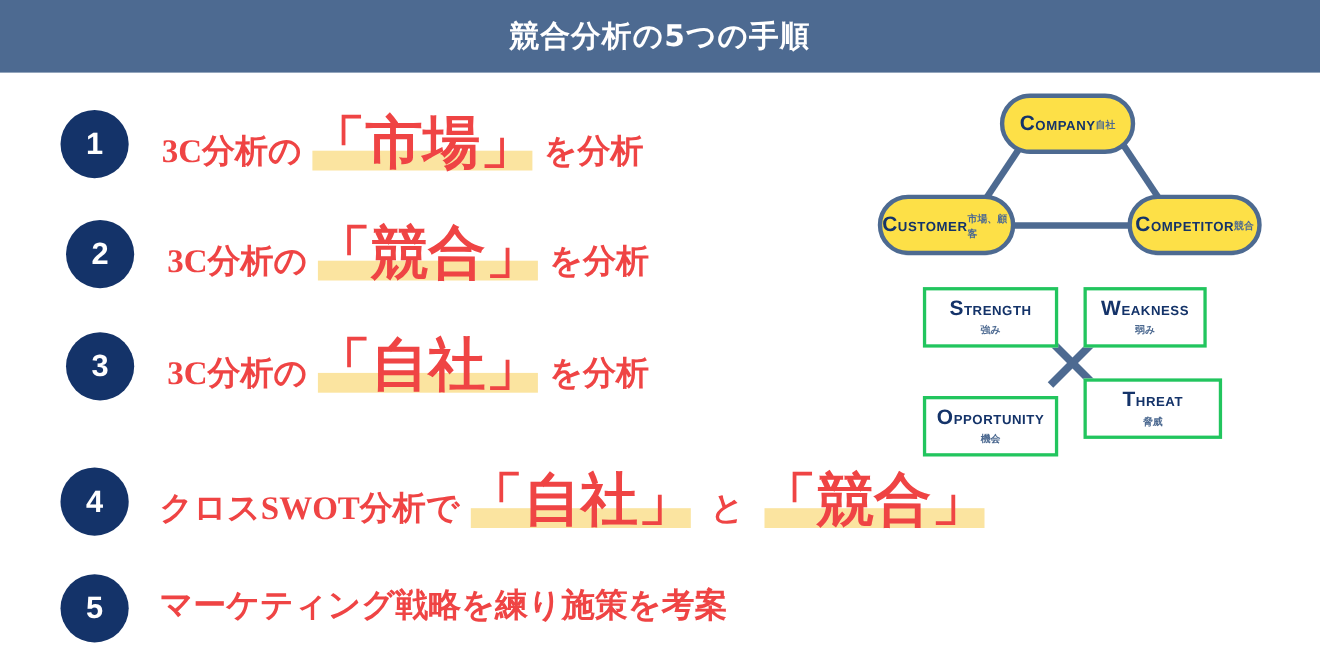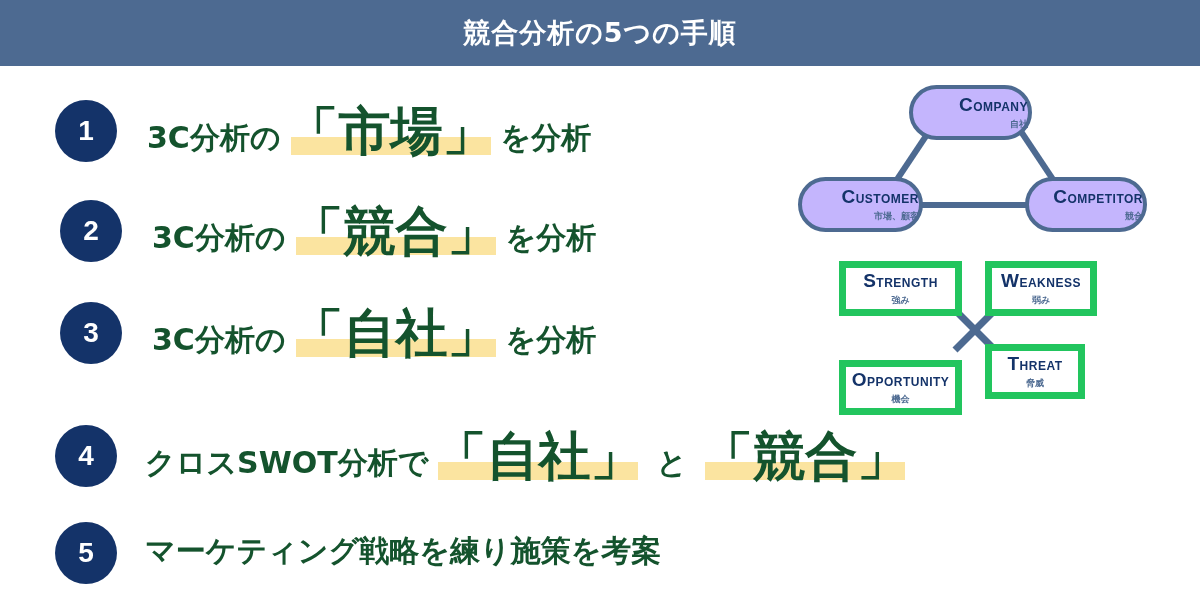--- a/index.html
+++ b/index.html
@@ -21,44 +21,44 @@
     position: absolute; display: flex; align-items: center;
   }
   .num {
     width: 62px; height: 62px; border-radius: 50%;
     background: #143369; color: #fff;
     display: flex; align-items: center; justify-content: center;
     font-weight: bold; font-size: 28px;
     font-family: "Liberation Sans", sans-serif;
   }
   .text {
-    font-weight: bold; font-size: 30px; color: #14532d; white-space: nowrap;
-    display: flex; align-items: flex-end;
+    font-weight: bold; font-size: 30px; color: #ef4444; white-space: nowrap;
+    display: flex; align-items: flex-end; font-family: Liberation Serif, serif;
   }
   .hl {
     position: relative; display: inline-block;
     font-size: 52px; line-height: 1; padding: 0 2px;
     margin: 0 4px;
   }
   .hl::before {
     content: ""; position: absolute; left: 6px; right: 6px; bottom: 2px; height: 18px;
     background: #fbe4a0; z-index: -1;
   }
   .small { line-height: 1; padding-bottom: 4px; }
 
   
   .pill {
-    position: absolute; background: #c4b5fd;
+    position: absolute; background: #fde047;
     border: 4px solid #4d6a91; border-radius: 28px;
     box-sizing: border-box;
-    display: flex; flex-direction: column; align-items: flex-end; justify-content: center;
+    display: flex; align-items: center; justify-content: center;
   }
   .box {
     position: absolute; background: #fff;
-    border: 7px solid #22c55e;
+    border: 3px solid #22c55e;
     box-sizing: border-box;
     display: flex; flex-direction: column; align-items: center; justify-content: center;
   }
   .lbl-en {
     font-weight: bold; color: #143369; font-size: 12px; letter-spacing: 0.5px;
     font-family: "Liberation Sans", sans-serif;
   }
   .lbl-en .cap { font-size: 19px; }
   .lbl-jp { font-size: 9px; color: #4d6a91; margin-top: 2px; font-weight: bold; }
   svg.lines { position: absolute; left: 0; top: 0; }
@@ -140,16 +140,16 @@
   <div class="lbl-jp">強み</div>
 </div>
 <div class="box" style="left:985px; top:261px; width:112px; height:55px;">
   <div class="lbl-en"><span class="cap">W</span><span>EAKNESS</span></div>
   <div class="lbl-jp">弱み</div>
 </div>
 <div class="box" style="left:839px; top:360px; width:123px; height:55px;">
   <div class="lbl-en"><span class="cap">O</span><span>PPORTUNITY</span></div>
   <div class="lbl-jp">機会</div>
 </div>
-<div class="box" style="left:985px; top:344px; width:100px; height:55px;">
+<div class="box" style="left:985px; top:344px; width:126px; height:55px;">
   <div class="lbl-en"><span class="cap">T</span><span>HREAT</span></div>
   <div class="lbl-jp">脅威</div>
 </div>
 
 </body></html>

